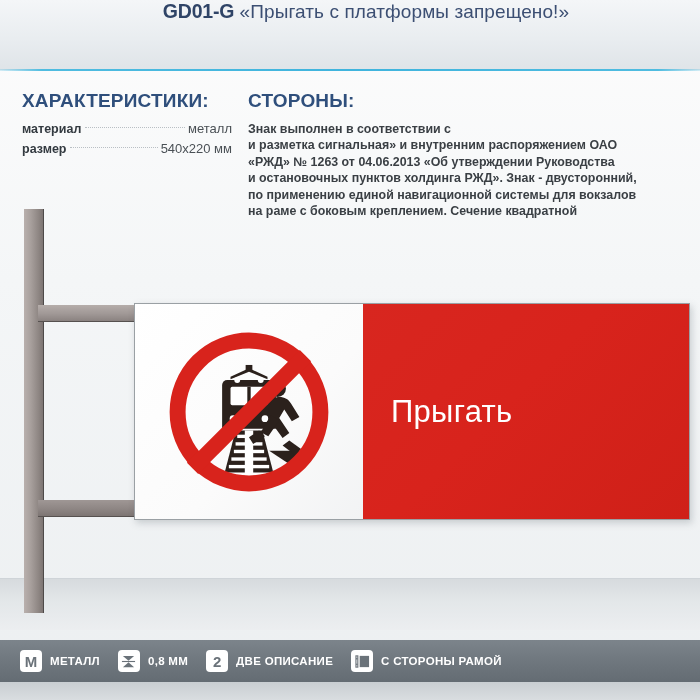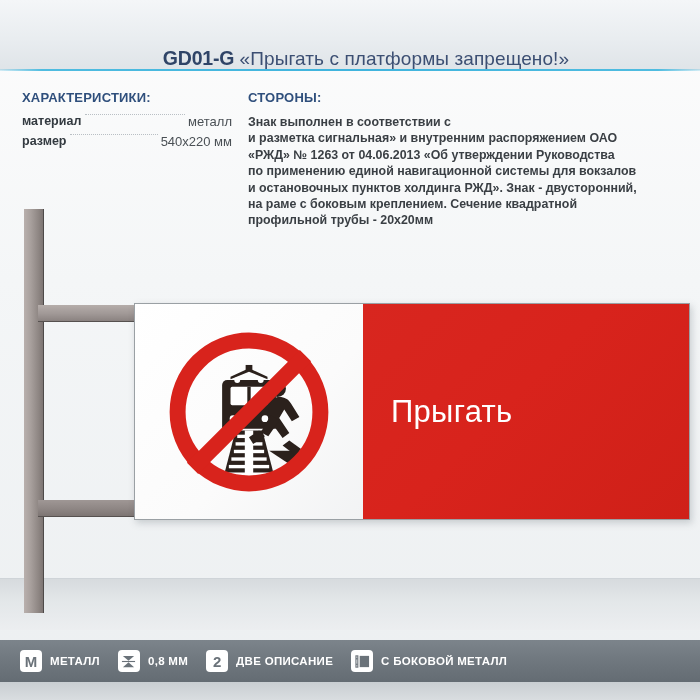--- a/index.html
+++ b/index.html
@@ -26,21 +26,21 @@
     position: absolute;
     left: 0; top: 0;
     width: 700px; height: 70px;
     background: linear-gradient(180deg,#f4f6f8 0%, #e9edf0 55%, #dfe4e8 100%);
     box-sizing: border-box;
   }
   #header-inner {
     position: absolute;
     left: 0; right: 0; top: 0; bottom: 0;
     display: flex;
-    align-items: flex-end;
+    align-items: flex-start;
     justify-content: center;
     margin-left: 32px;
   }
   .header-title {
     font-size: 19px;
     color: #3c4f73;
     letter-spacing: .1px;
     white-space: nowrap;
   }
   .header-code {
@@ -63,27 +63,27 @@
     width: 700px; height: 210px;
   }
   #specs {
     position: absolute;
     left: 22px; top: 18px;
     width: 210px;
   }
   .section-heading {
     font-weight: bold;
     color: #2f4f7c;
-    font-size: 13px;
+    font-size: 19px;
     letter-spacing: .2px;
     margin-bottom: 9px;
   }
   .spec-row {
     display: flex;
-    align-items: flex-start;
+    align-items: center;
     font-size: 12.5px;
     color: #3d3d3d;
     margin-bottom: 5px;
     white-space: nowrap;
   }
   .spec-label {
     font-weight: bold;
     color: #333a40;
   }
   .spec-dots {
@@ -265,24 +265,23 @@
         <span class="spec-value">540x220 мм</span>
       </div>
     </div>
 
     <div id="description">
       <div class="section-heading">СТОРОНЫ:</div>
       <div id="desc-body">
         <p>Знак выполнен в соответствии с</p>
         <p>и разметка сигнальная» и внутренним распоряжением ОАО</p>
         <p>«РЖД» № 1263 от 04.06.2013 «Об утверждении Руководства</p>
+        <p>и остановочных пунктов холдинга РЖД». Знак - двусторонний,</p>
         <p>по применению единой навигационной системы для вокзалов</p>
-        <p>и остановочных пунктов холдинга РЖД». Знак - двусторонний,</p>
         <p>на раме с боковым креплением. Сечение квадратной</p>
-        <p>профильной трубы - 20x20мм</p>
       </div>
     </div>
   </div>
 
   <div id="floor"></div>
   <div id="floor-edge"></div>
 
   <div id="pole-vertical"></div>
   <div id="pole-arm-top"></div>
   <div id="pole-arm-bottom"></div>
@@ -373,18 +372,18 @@
 
     <div class="footer-item">
       <span class="footer-icon">
         <svg width="15" height="15" viewBox="0 0 16 16">
           <rect x="1" y="2" width="2" height="12" fill="none" stroke="#6a7279" stroke-width="1.2"></rect>
           <circle cx="2" cy="5" r="0.9" fill="#6a7279"></circle>
           <circle cx="2" cy="11" r="0.9" fill="#6a7279"></circle>
           <rect x="5" y="2" width="10" height="12" fill="#6a7279"></rect>
         </svg>
       </span>
-      <span class="footer-label">С БОКОВОЙ МЕТАЛЛ</span>
+      <span class="footer-label">С СТОРОНЫ РАМОЙ</span>
     </div>
   </div>
   <div id="footer-below"></div>
 
 </div>
 
 </body></html>

